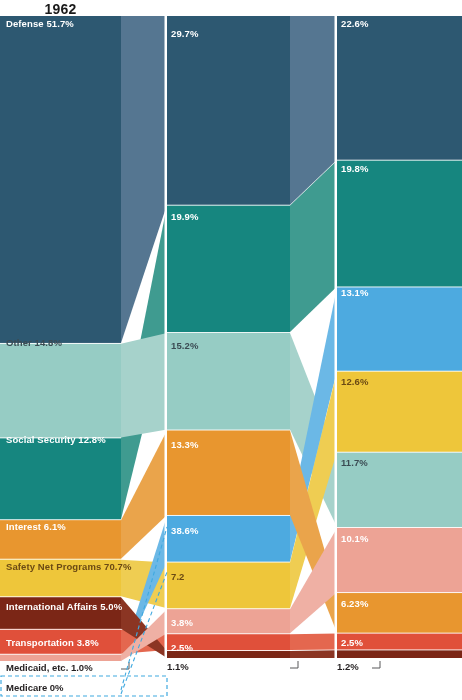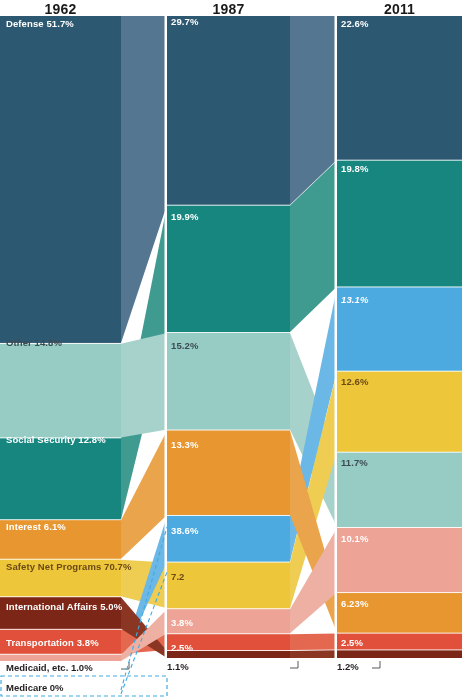--- a/index.html
+++ b/index.html
@@ -36,22 +36,20 @@
     color:#231f20;
     white-space:nowrap;
   }
 </style>
 </head>
 <body>
 
 <div id="stage">
 
   <div class="year-label" style="left:0px;width:121px;">1962</div>
-  <div class="year-label" style="left:167px;width:123px;">1987</div>
-  <div class="year-label" style="left:337px;width:125px;">2011</div>
 
   <svg class="flow" viewBox="0 0 462 700">
     <g id="ribbons">
         <path d="M121,16 L167,16 L167,204.72432432432433 L121,342.93851485148525 Z" fill="#557691"></path>
         <path d="M121,438.3301980198021 L167,205.62432432432433 L167,332.075975975976 L121,519.2743564356437 Z" fill="#3f9b90"></path>
         <path d="M121,343.83851485148523 L167,332.975975975976 L167,429.56216216216217 L121,437.4301980198021 Z" fill="#a6d2cb"></path>
         <path d="M121,520.1743564356437 L167,430.46216216216214 L167,514.9750750750751 L121,558.7493069306933 Z" fill="#eaa44b"></path>
         <path d="M121,559.6493069306932 L167,562.5264264264264 L167,608.2777777777777 L121,596.3271287128714 Z" fill="#efcd52"></path>
         <path d="M121,661 L167,515.8750750750751 L167,561.6264264264264 L121,661.5 Z" fill="#6bb8e6"></path>
         <path d="M121,629.7459405940597 L167,634.2243243243242 L167,650.1102102102101 L121,653.7762376237627 Z" fill="#e4674f"></path>
@@ -114,33 +112,33 @@
   <div id="lab1962">
       <div class="seg-label" style="left: 6px; top: 18px; color: rgb(255, 255, 255);">Defense 51.7%</div>
       <div class="seg-label" style="left: 6px; top: 337px; color: rgb(59, 75, 83); text-align: center;">Other 14.8%</div>
       <div class="seg-label" style="left: 6px; top: 434px; color: rgb(255, 255, 255);">Social Security 12.8%</div>
       <div class="seg-label" style="left: 6px; top: 521px; color: rgb(255, 255, 255);">Interest 6.1%</div>
       <div class="seg-label" style="left: 6px; top: 561px; color: rgb(107, 74, 20);">Safety Net Programs 70.7%</div>
       <div class="seg-label" style="left: 6px; top: 601px; color: rgb(255, 255, 255);">International Affairs 5.0%</div>
       <div class="seg-label" style="left: 6px; top: 637px; color: rgb(255, 255, 255);">Transportation 3.8%</div>
     </div>
   <div id="lab1987">
-      <div class="seg-label" style="left: 171px; top: 16px; color: rgb(255, 255, 255);">29.7%</div>
+      <div class="seg-label" style="left: 171px; top: 28px; color: rgb(255, 255, 255);">29.7%</div>
       <div class="seg-label" style="left: 171px; top: 211px; color: rgb(255, 255, 255);">19.9%</div>
       <div class="seg-label" style="left: 171px; top: 340px; color: rgb(59, 75, 83);">15.2%</div>
       <div class="seg-label" style="left: 171px; top: 439px; color: rgb(255, 255, 255);">13.3%</div>
       <div class="seg-label" style="left: 171px; top: 525px; color: rgb(255, 255, 255);">38.6%</div>
       <div class="seg-label" style="left: 171px; top: 571px; color: rgb(107, 74, 20); text-align: right;">7.2</div>
       <div class="seg-label" style="left: 171px; top: 617px; color: rgb(255, 255, 255);">3.8%</div>
       <div class="seg-label" style="left: 171px; top: 642px; color: rgb(255, 255, 255);">2.5%</div>
     </div>
   <div id="lab2011">
       <div class="seg-label" style="left: 341px; top: 18px; color: rgb(255, 255, 255);">22.6%</div>
       <div class="seg-label" style="left: 341px; top: 163px; color: rgb(255, 255, 255);">19.8%</div>
-      <div class="seg-label" style="left: 341px; top: 294px; color: rgb(255, 255, 255); font-style: italic;">13.1%</div>
+      <div class="seg-label" style="left: 341px; top: 287px; color: rgb(255, 255, 255);">13.1%</div>
       <div class="seg-label" style="left: 341px; top: 376px; color: rgb(107, 74, 20);">12.6%</div>
       <div class="seg-label" style="left: 341px; top: 457px; color: rgb(59, 75, 83);">11.7%</div>
       <div class="seg-label" style="left: 341px; top: 533px; color: rgb(255, 255, 255);">10.1%</div>
       <div class="seg-label" style="left: 341px; top: 598px; color: rgb(255, 255, 255);">6.23%</div>
       <div class="seg-label" style="left: 341px; top: 637px; color: rgb(255, 255, 255);">2.5%</div>
     </div>
   <div id="labOut">
       <div class="tick-label" style="left: 6px; top: 662px;">Medicaid, etc. 1.0%</div>
       <div class="tick-label" style="left: 6px; top: 682px;">Medicare 0%</div>
       <div class="tick-label" style="left: 167px; top: 661px;">1.1%</div>

